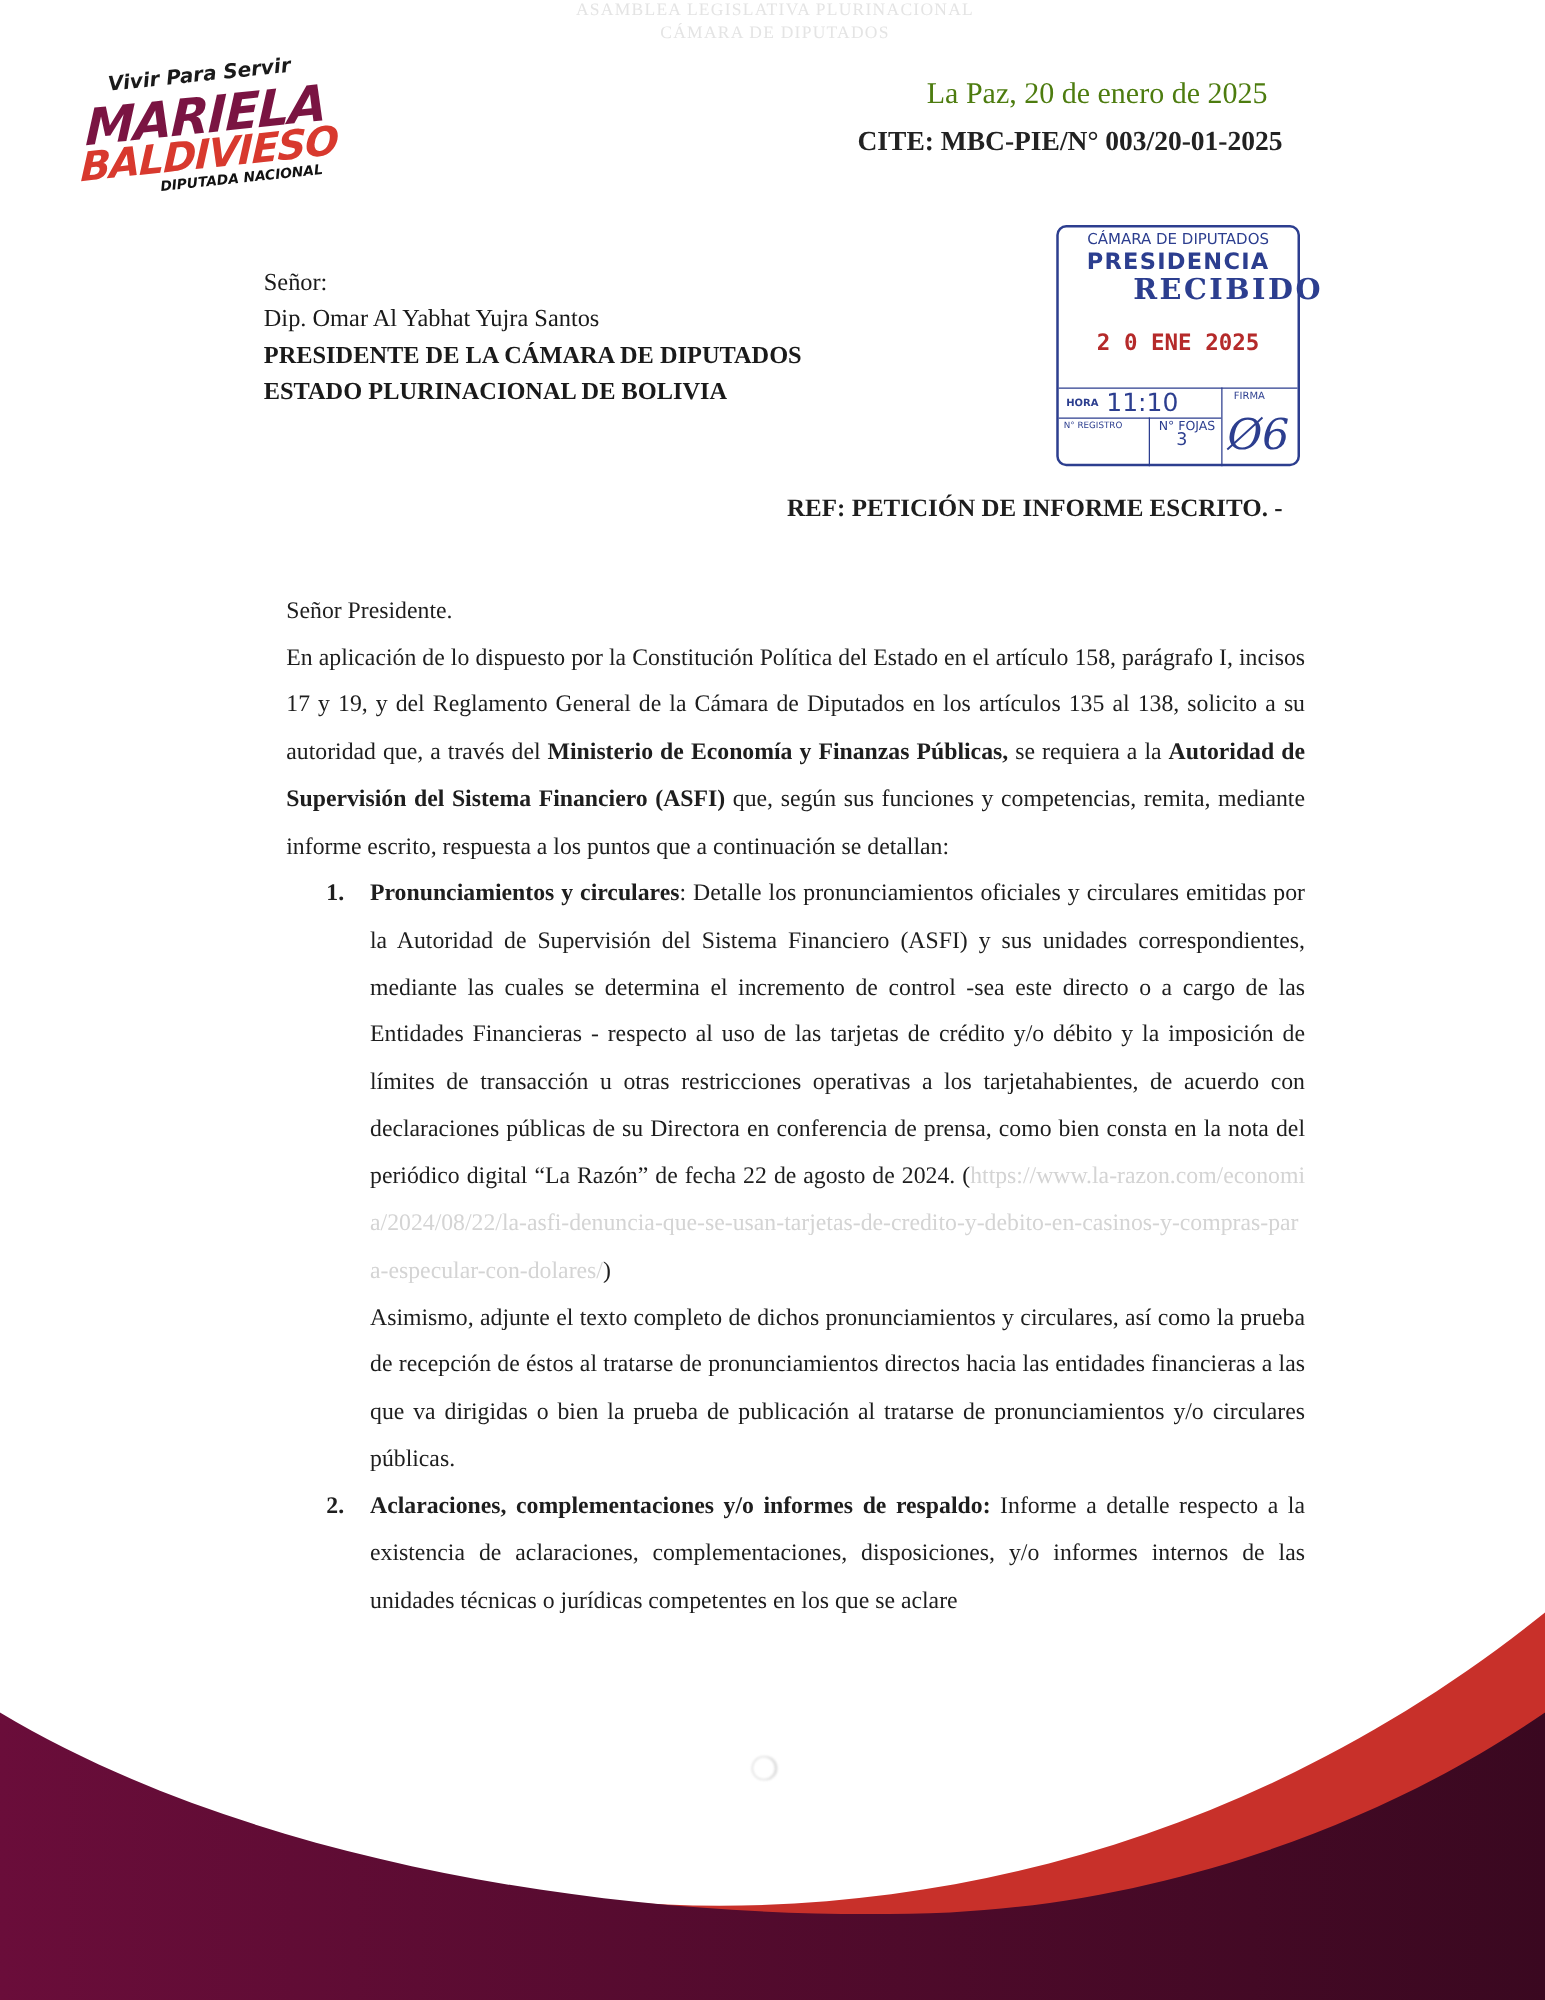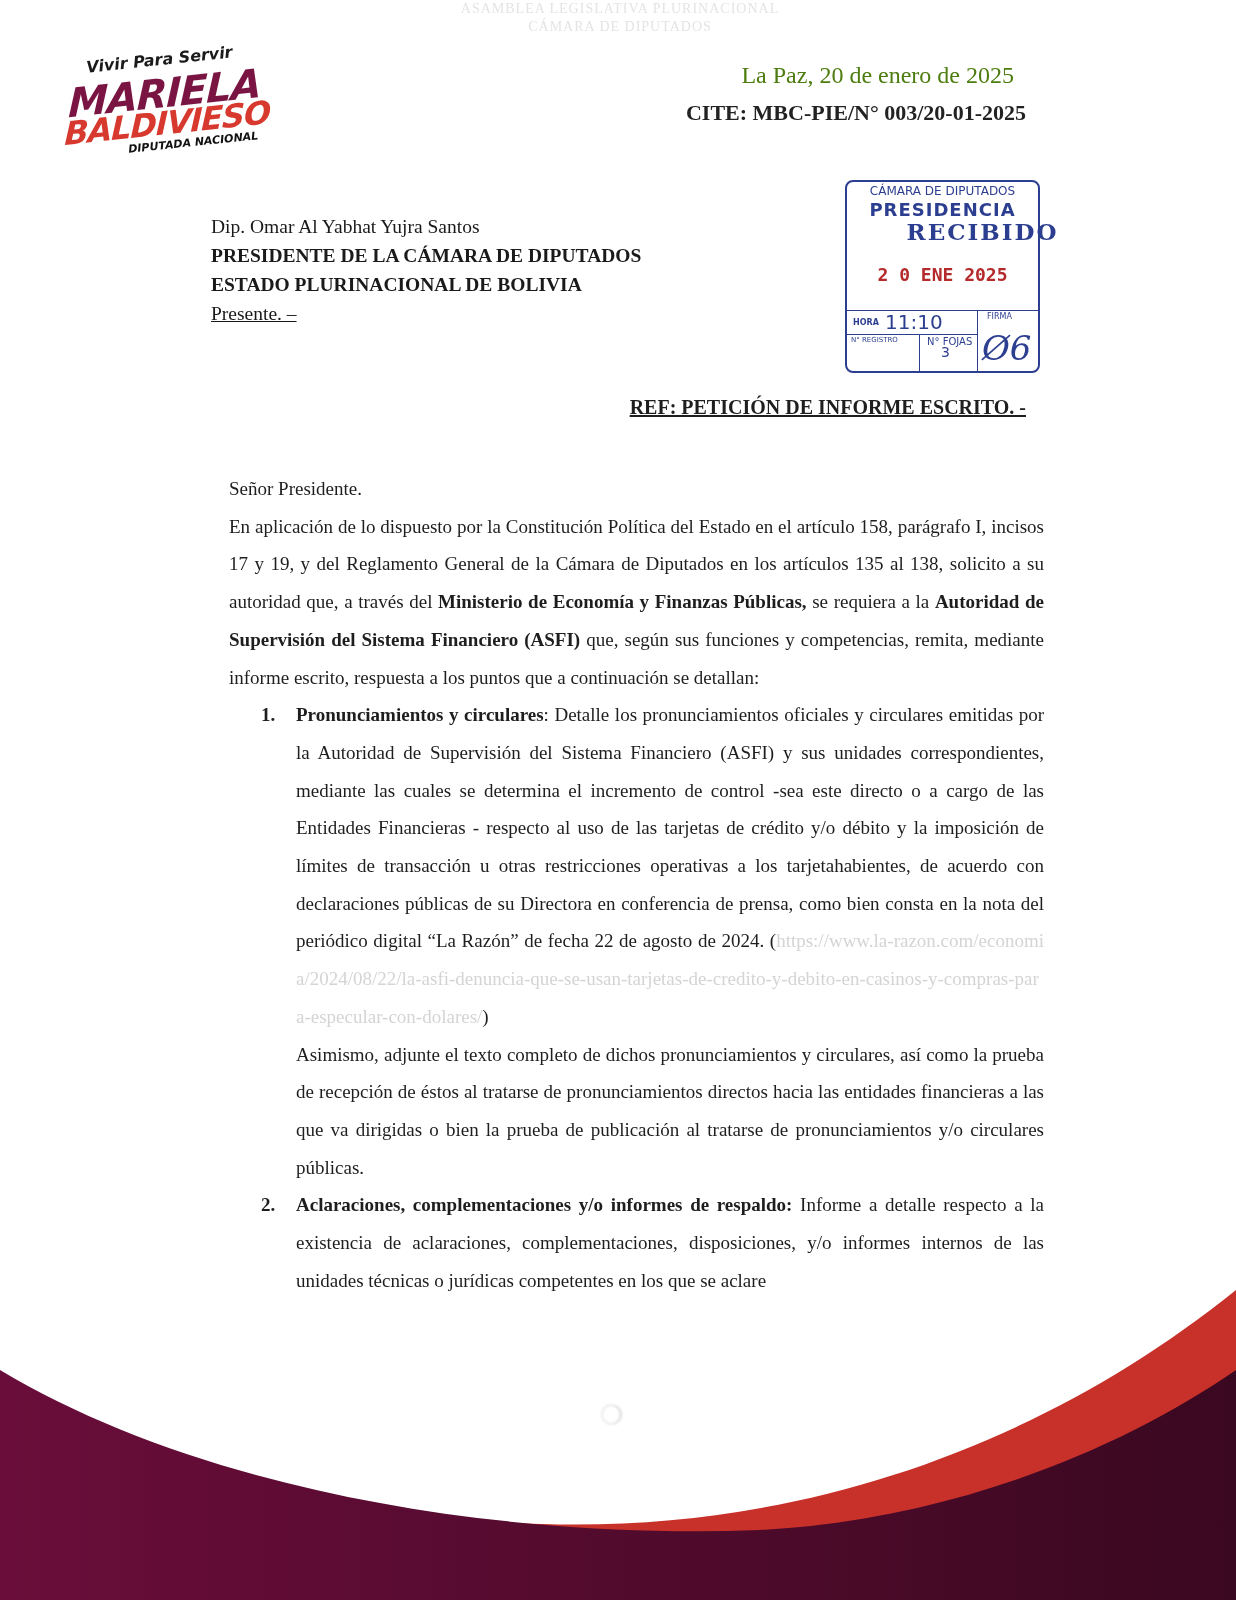--- a/index.html
+++ b/index.html
@@ -57,21 +57,21 @@
   .stamp .s-reg-lbl { position: absolute; top: 154px; left: 4px; font-size: 7px; }
   .stamp .s-fojas-lbl { position: absolute; top: 154px; left: 80px; font-size: 10px; }
   .stamp .s-fojas { position: absolute; top: 162px; left: 94px; font-size: 14px; }
   .stamp .s-sign { position: absolute; top: 146px; left: 135px; font-size: 34px; font-style: italic; font-family: "DejaVu Serif", serif; }
 
   .addressee { position: absolute; left: 211px; top: 212px; font-size: 19.5px; line-height: 29px; }
   .addressee .bold { font-weight: bold; }
   .addressee .u { text-decoration: underline; }
   .ref {
     position: absolute; right: 210px; top: 396px; font-size: 20px; font-weight: bold;
-    text-decoration: underline; color: #1e1e1e;
+    color: #1e1e1e;
   }
   .body-text {
     position: absolute; left: 229px; top: 470px; width: 815px;
     font-size: 19px; line-height: 37.7px; text-align: justify; color: #1e1e1e;
   }
   .body-text p { margin: 0; }
   .body-text b { font-weight: bold; margin-top: 28px; }
   .list { margin: 0; padding: 0; list-style: none; }
   .list li { position: relative; padding-left: 67px; text-align: justify; }
   .list .num { position: absolute; left: 32px; top: 0; font-weight: bold; }
@@ -112,24 +112,24 @@
   <div class="s-hora-lbl">HORA</div>
   <div class="s-hora">11:10</div>
   <div class="s-firma-lbl">FIRMA</div>
   <div class="s-reg-lbl">N° REGISTRO</div>
   <div class="s-fojas-lbl">N° FOJAS</div>
   <div class="s-fojas">3</div>
   <div class="s-sign">Ø6</div>
 </div>
 
 <div class="addressee">
+  <div>Señor:</div>
   <div>Dip. Omar Al Yabhat Yujra Santos</div>
   <div class="bold">PRESIDENTE DE LA CÁMARA DE DIPUTADOS</div>
   <div class="bold">ESTADO PLURINACIONAL DE BOLIVIA</div>
-  <div class="u">Presente. –</div>
 </div>
 
 <div class="ref">REF: PETICIÓN DE INFORME ESCRITO. -</div>
 
 <div class="body-text">
   <p>Señor Presidente.</p>
   <p><span>En aplicación de lo dispuesto por la Constitución Política del Estado en el artículo 158, parágrafo I, incisos 17 y 19, y del Reglamento General de la Cámara de Diputados en los artículos 135 al 138, solicito a su autoridad que, a través del </span><b>Ministerio de Economía y Finanzas Públicas,</b><span> se requiera a la </span><b>Autoridad de Supervisión del Sistema Financiero (ASFI)</b><span> que, según sus funciones y competencias, remita, mediante informe escrito, respuesta a los puntos que a continuación se detallan:</span></p>
   <ol class="list">
     <li>
       <span class="num">1.</span>

